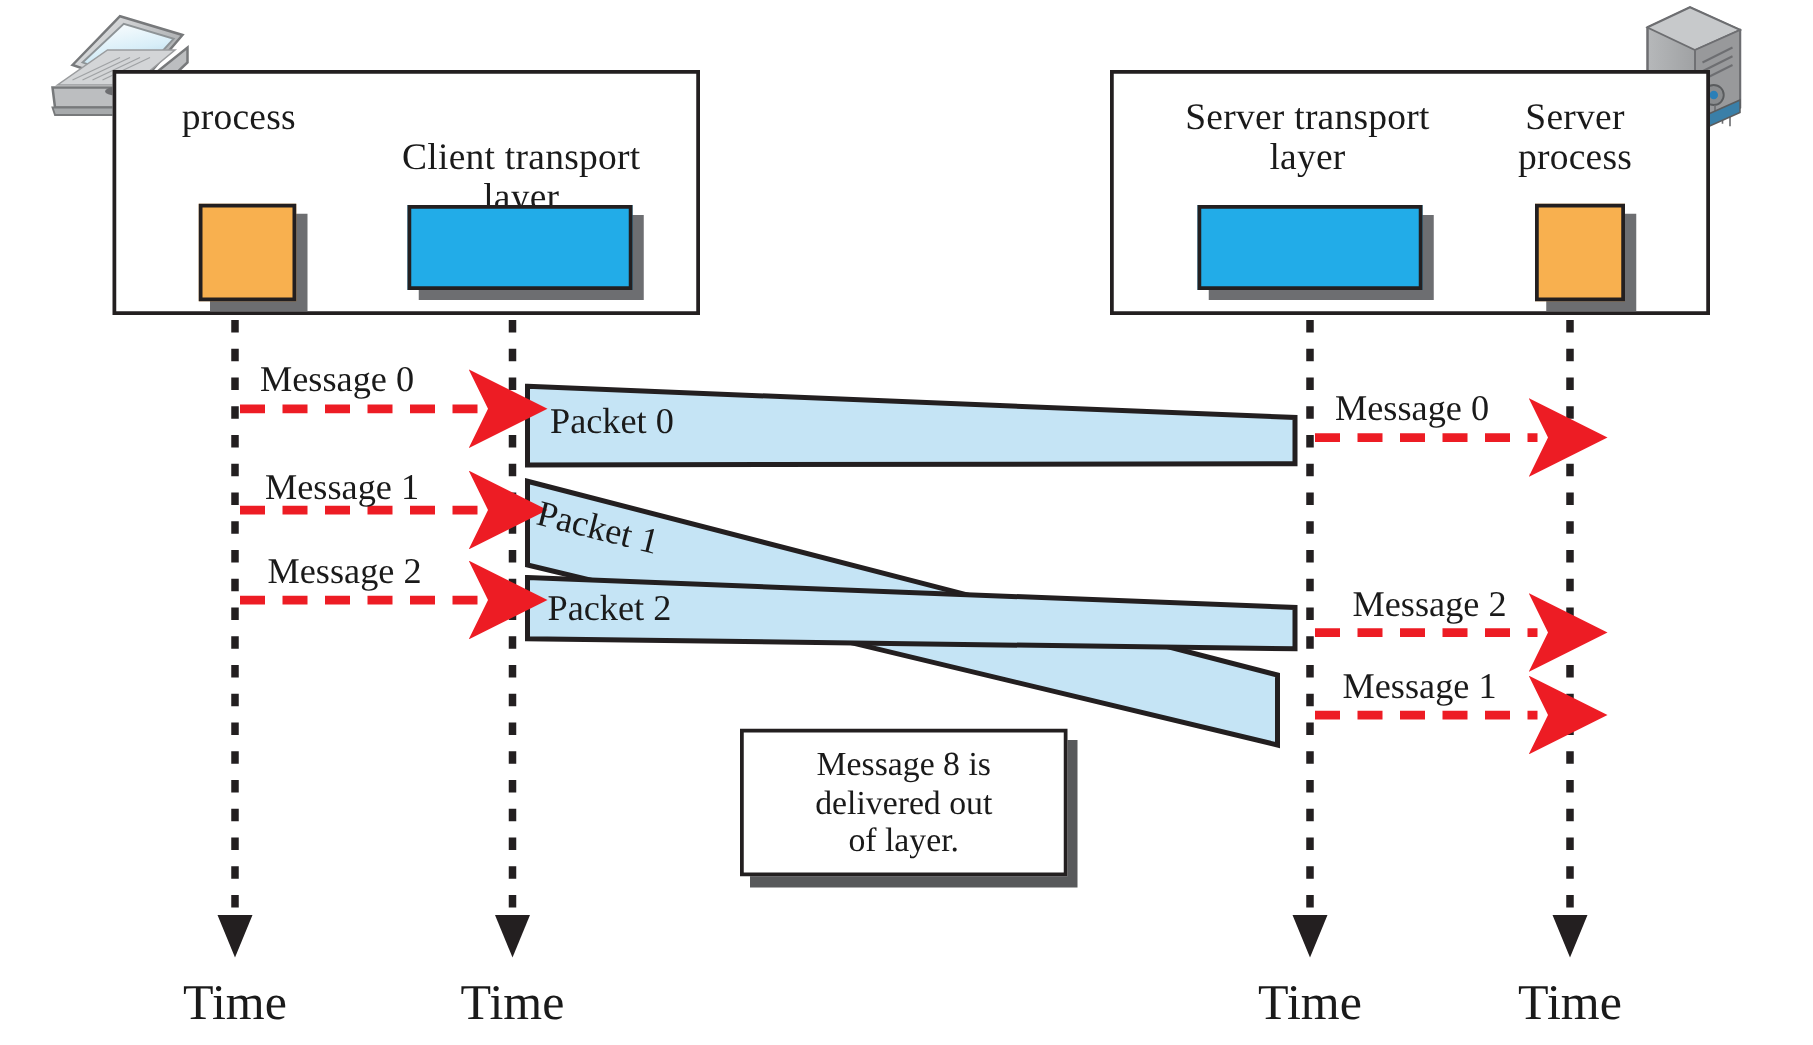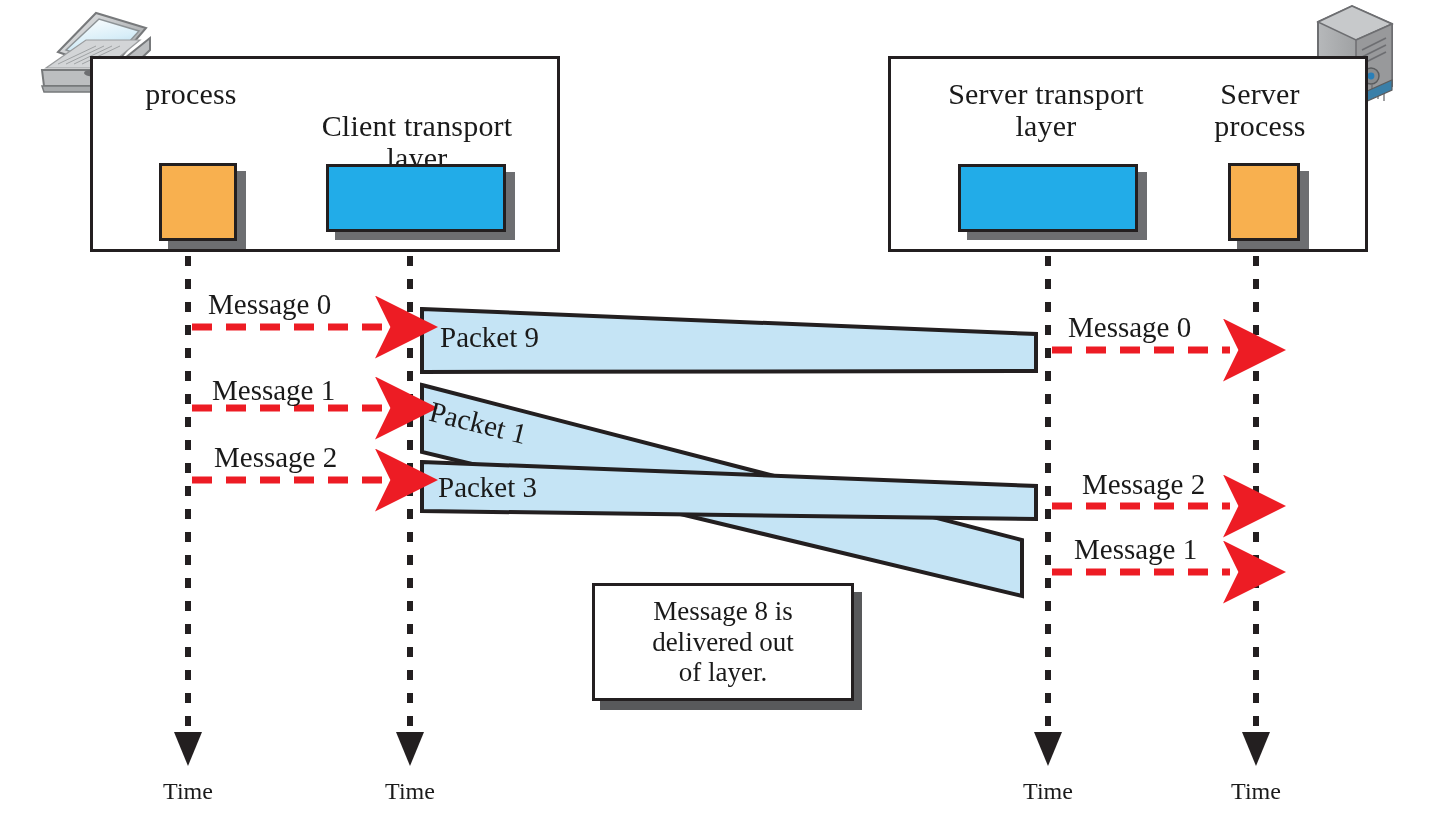--- a/index.html
+++ b/index.html
@@ -50,21 +50,21 @@
     font-size:29px;
     color:#1a1a1a;
     white-space:nowrap;
   }
   .pkt-label.slanted{
     transform:rotate(14deg);
     transform-origin:left top;
   }
   .time-label{
     position:absolute;
-    font-size:24px;
+    font-size:40px;
     color:#1a1a1a;
     text-align:center;
     white-space:nowrap;
   }
   
   #note-shadow{
     position:absolute;left:600px;top:592px;width:262px;height:118px;
     background:#58595b;
   }
   #note-box{
@@ -215,23 +215,23 @@
   <div class="proc-box orange" style="left:1228px;top:163px;width:72px;height:78px;"></div>
 
   <div class="msg-label" style="left:208px;top:288px;">Message 0</div>
   <div class="msg-label" style="left:212px;top:374px;">Message 1</div>
   <div class="msg-label" style="left:214px;top:441px;">Message 2</div>
 
   <div class="msg-label" style="left:1068px;top:311px;">Message 0</div>
   <div class="msg-label" style="left:1082px;top:468px;">Message 2</div>
   <div class="msg-label" style="left:1074px;top:533px;">Message 1</div>
 
-  <div class="pkt-label" style="left:440px;top:321px;">Packet 9</div>
+  <div class="pkt-label" style="left:440px;top:321px;">Packet 0</div>
   <div class="pkt-label slanted" style="left:434px;top:395px;">Packet 1</div>
-  <div class="pkt-label" style="left:438px;top:471px;">Packet 3</div>
+  <div class="pkt-label" style="left:438px;top:471px;">Packet 2</div>
 
   <div id="note-shadow"></div>
   <div id="note-box">
     <div id="note-text">
       <div>Message 8 is</div>
       <div>delivered out</div>
       <div>of layer.</div>
     </div>
   </div>
 

